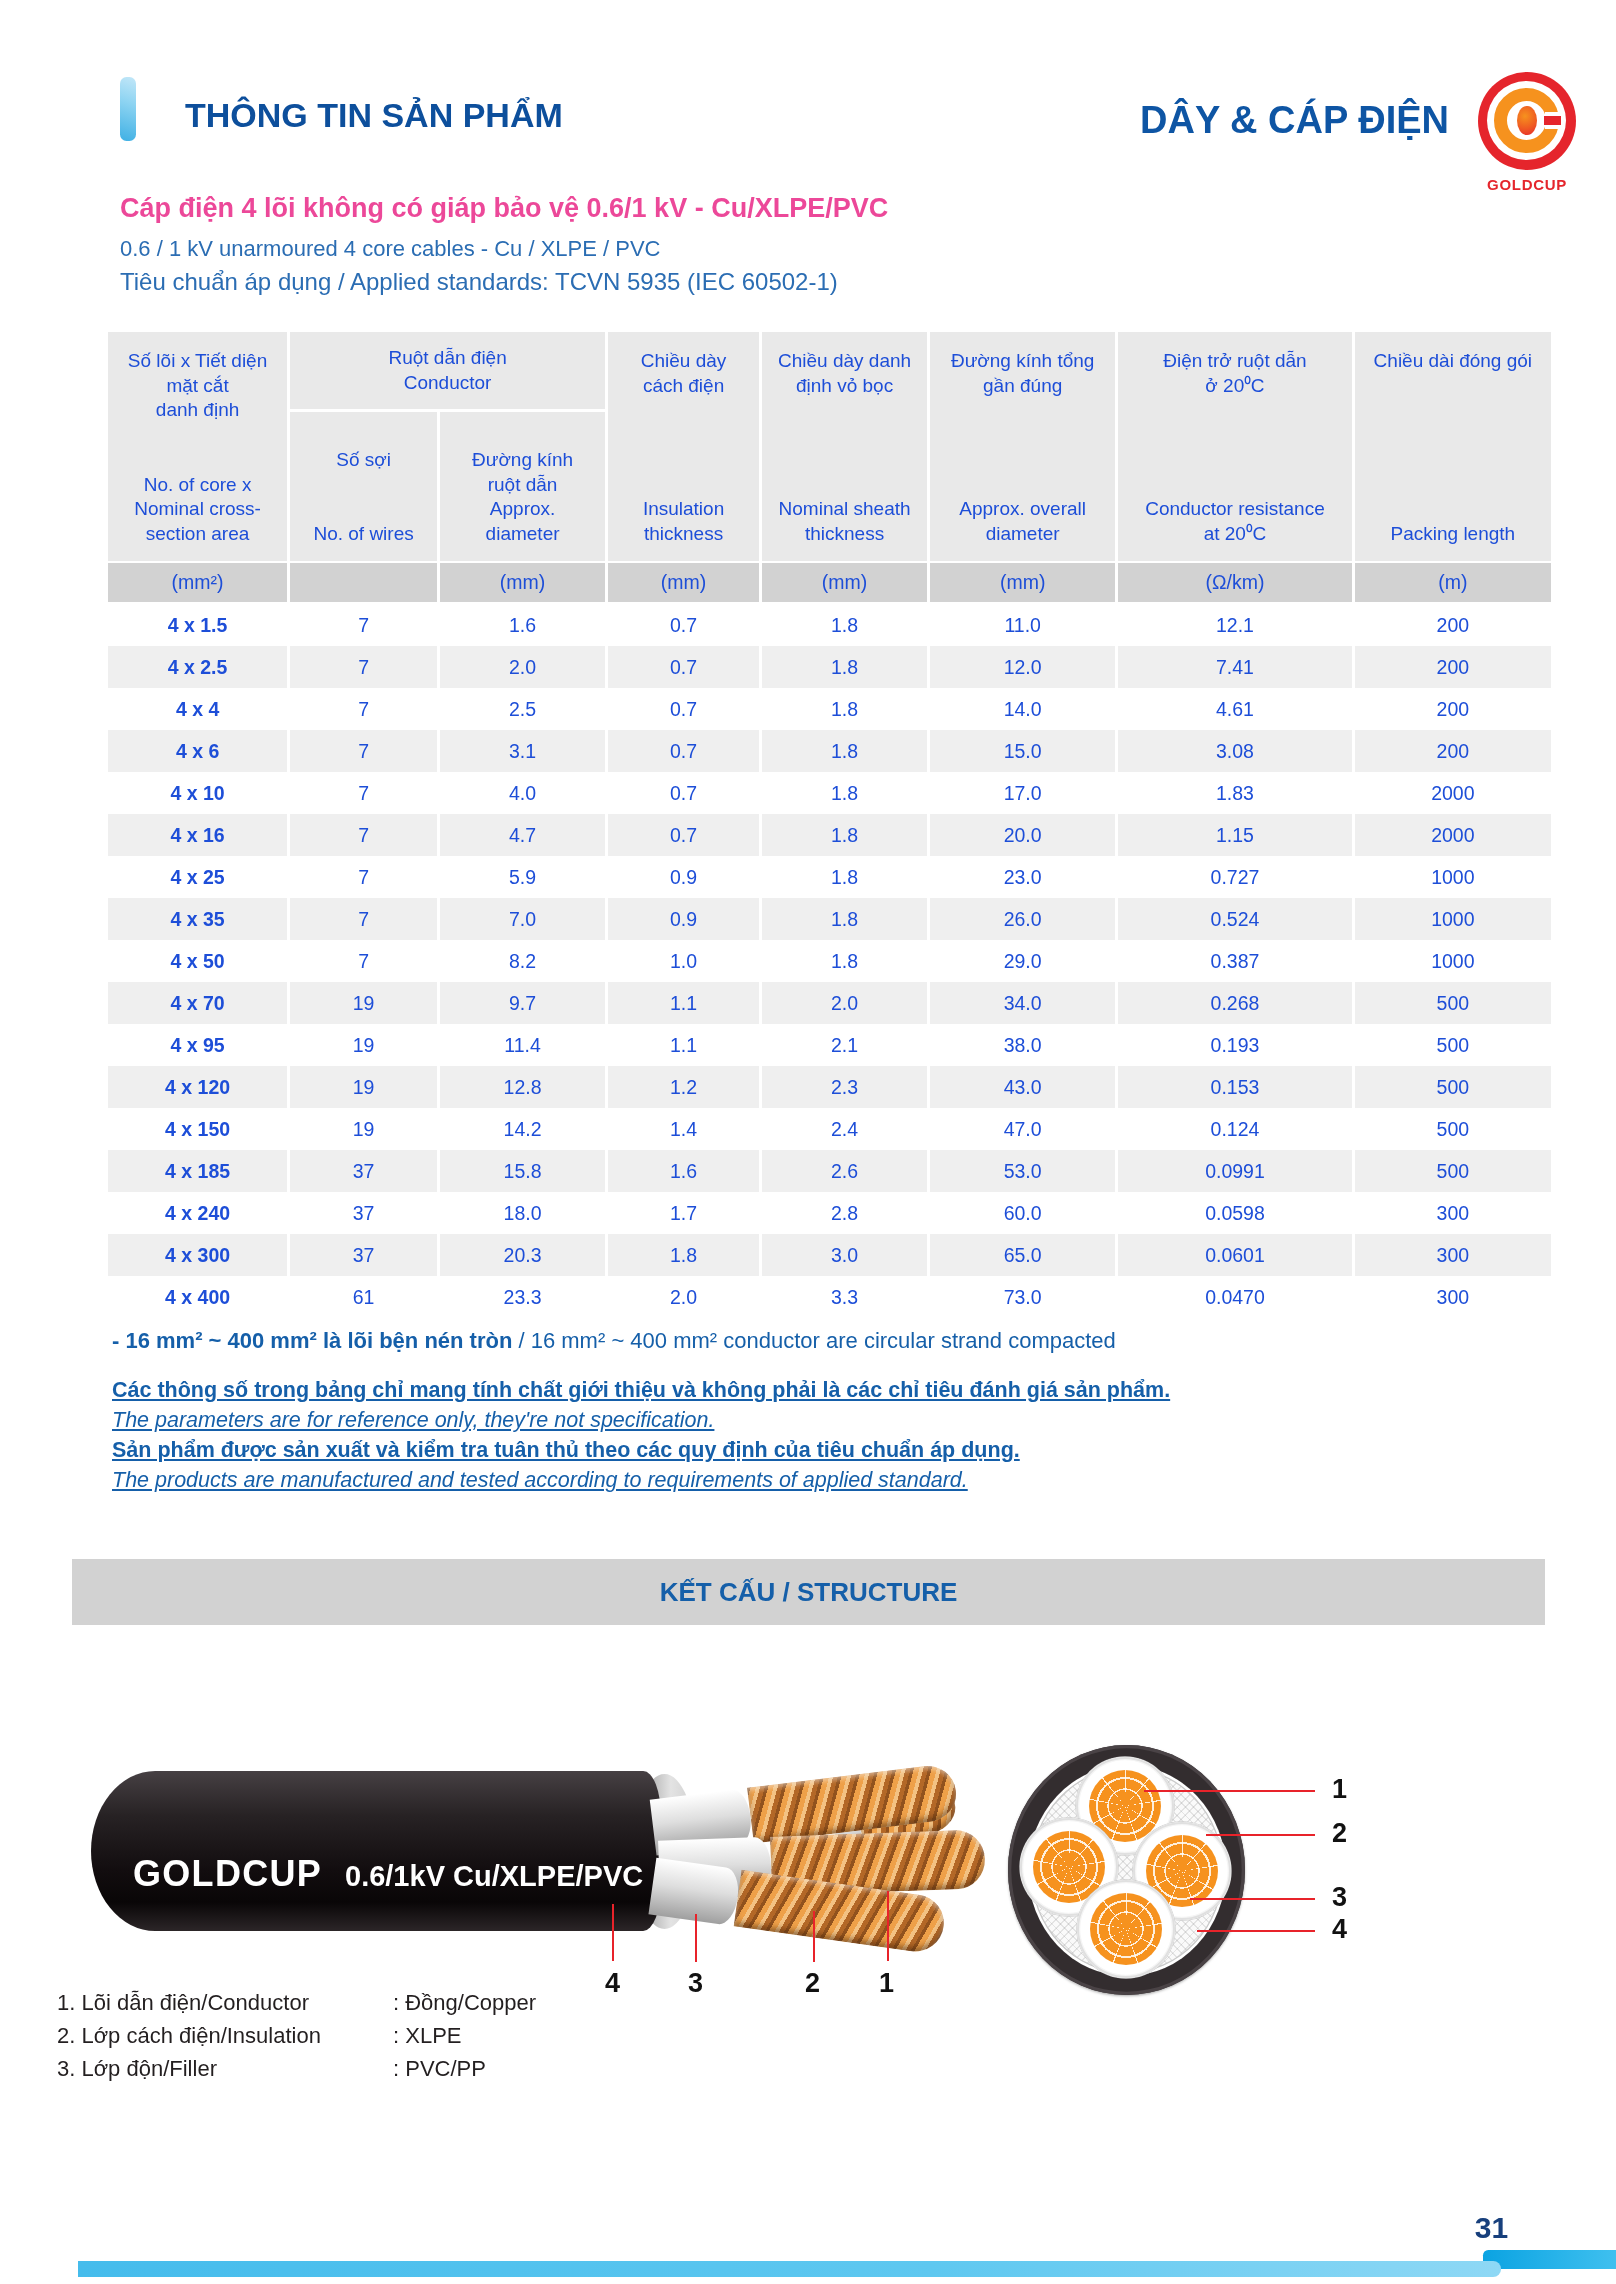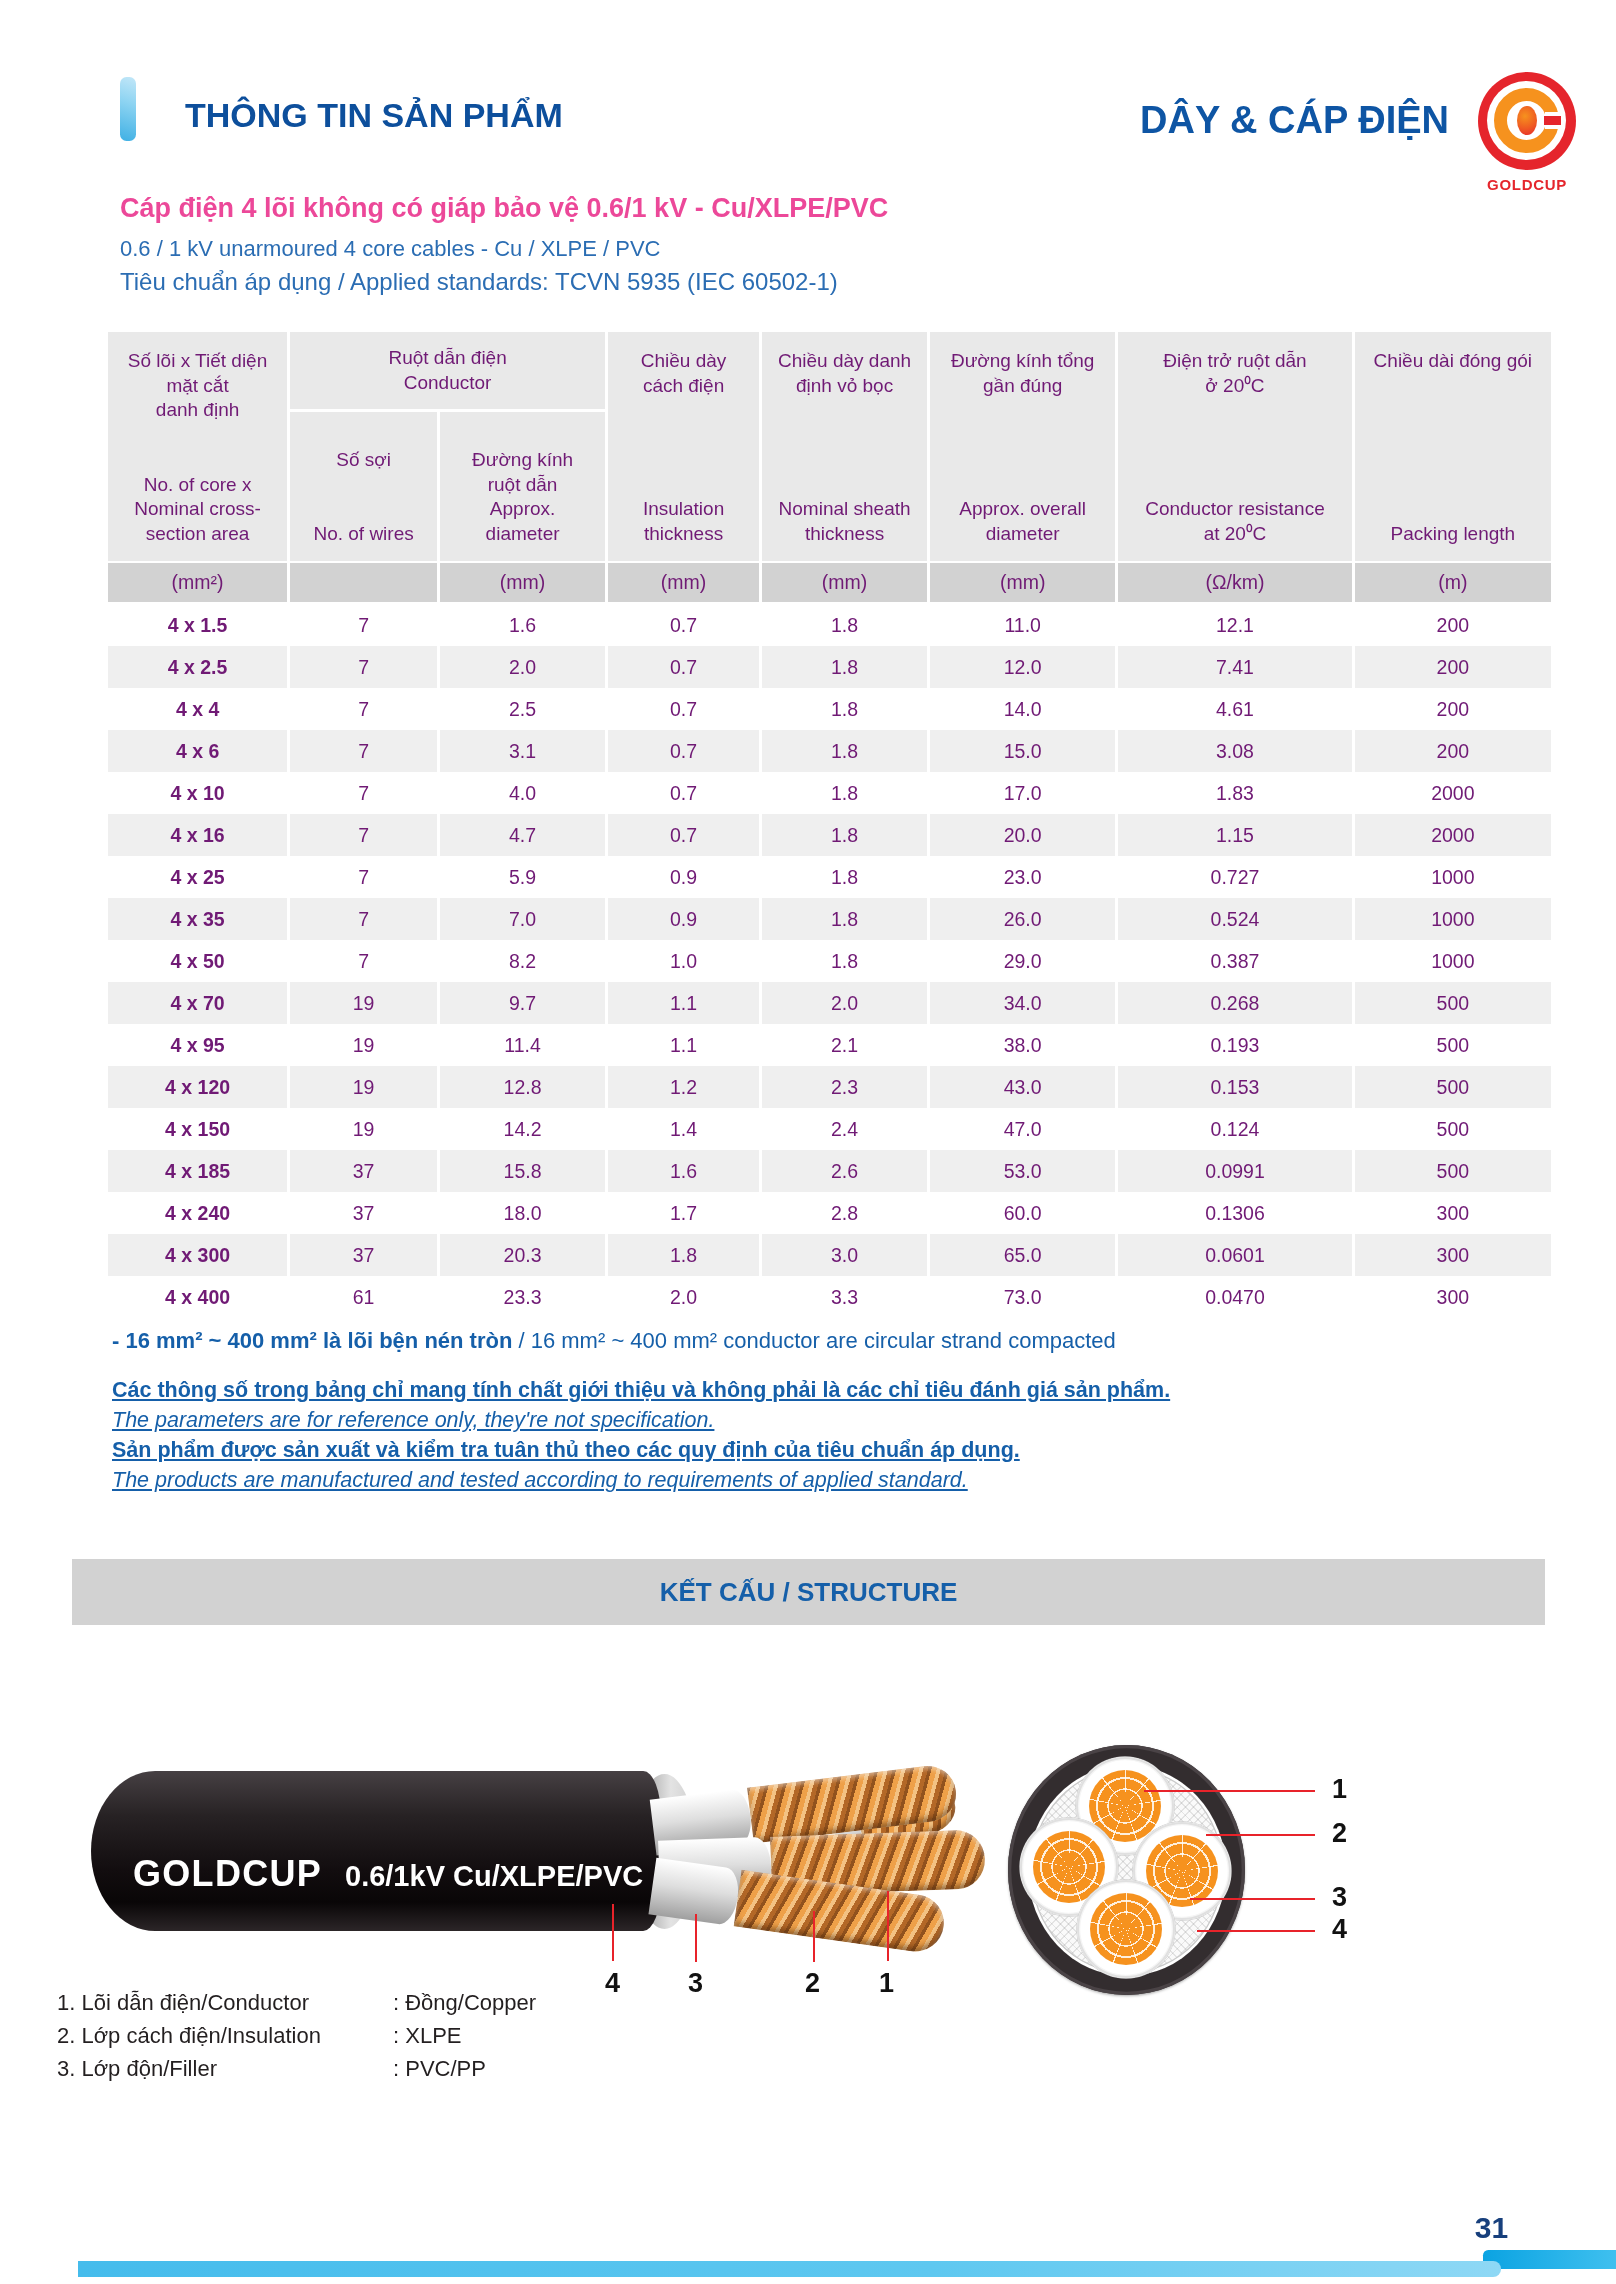--- a/index.html
+++ b/index.html
@@ -24,21 +24,21 @@
   .logo-text{position:absolute;left:0;top:104px;width:108px;text-align:center;font-size:15px;
              font-weight:bold;color:#e5252c;letter-spacing:0.7px;}
 
   
   .product-title{position:absolute;left:120px;top:193px;font-size:27px;font-weight:bold;color:#ec4899;}
   .product-subtitle{position:absolute;left:120px;top:236px;font-size:22px;color:#2b6db3;}
   .product-standards{position:absolute;left:120px;top:268px;font-size:24px;color:#2b6db3;}
 
   
   .spec-table{position:absolute;left:105px;top:332px;width:1449px;border-collapse:separate;
-              border-spacing:3.9px 0;table-layout:fixed;font-size:19px;color:#701a75;}
+              border-spacing:3.9px 0;table-layout:fixed;font-size:19px;color:#1d4ed8;}
   .spec-table th{background:#e9e9e9;font-weight:normal;vertical-align:top;padding:0;}
   .th-flex{display:flex;flex-direction:column;justify-content:space-between;height:100%;
            padding:17px 5.2px 14.3px 5.2px;box-sizing:border-box;white-space:pre-line;line-height:1.3;}
   .th-group{height:77px;border-bottom:3.3px solid #fff;}
   .th-group .th-flex{justify-content:center;padding:6.5px 5.2px;}
   .th-tall{height:223px;}
   .th-sub{height:143px;}
   .th-sub .th-flex{padding-top:36px;}
   .unit-row td{background:#d2d2d2;height:39px;text-align:center;vertical-align:middle;
                font-size:19.5px;border-top:2.6px solid #fff;border-bottom:2px solid #fff;}
@@ -376,21 +376,21 @@
           <td>0.0991</td>
           <td>500</td>
         </tr>
         <tr>
           <td class="c1">4 x 240</td>
           <td>37</td>
           <td>18.0</td>
           <td>1.7</td>
           <td>2.8</td>
           <td>60.0</td>
-          <td>0.1306</td>
+          <td>0.0598</td>
           <td>300</td>
         </tr>
         <tr class="alt">
           <td class="c1">4 x 300</td>
           <td>37</td>
           <td>20.3</td>
           <td>1.8</td>
           <td>3.0</td>
           <td>65.0</td>
           <td>0.0601</td>

